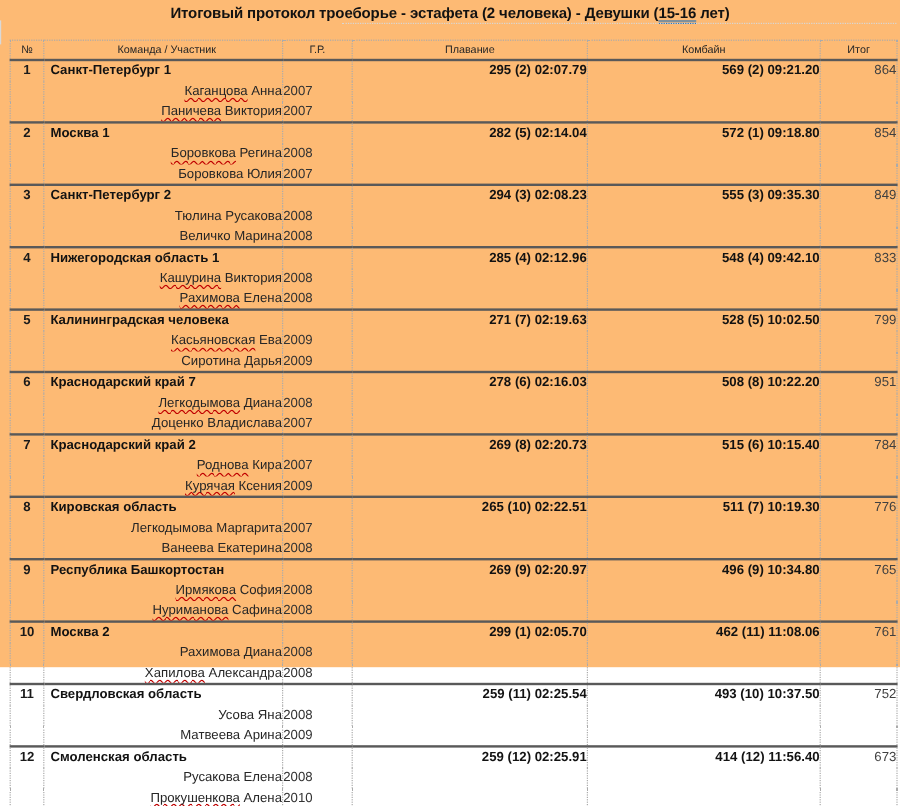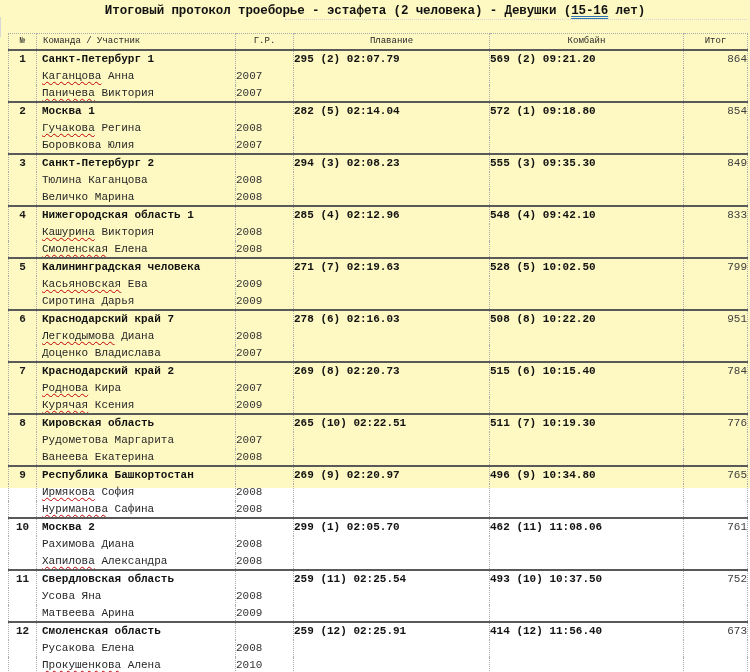--- a/index.html
+++ b/index.html
@@ -9,21 +9,21 @@
     --grid-dotted:#ababab;
     --total-text:#404040;
     --text:#1a1a1a;
   }
   *{box-sizing:border-box;}
   html,body{margin:0;padding:0;}
   body{
     width:750px;height:672px;background:#ffffff;overflow:hidden;
     font-family:"Liberation Sans",sans-serif;color:var(--text);
   }
-  .page{position:relative;width:750px;height:488px;background:#fef9c3;font-family:Liberation Mono, monospace;}
+  .page{position:relative;width:750px;height:556px;background:#fdba74;}
   .doc-title{
     position:absolute;top:4px;left:0;width:750px;
     text-align:center;font-size:12.5px;font-weight:bold;color:#121212;
     letter-spacing:-0.1px;
   }
   .age-underline{
     text-decoration:underline double var(--title-underline);
     text-decoration-thickness:1px;
     text-underline-offset:2px;
   }
@@ -51,33 +51,33 @@
     border-right:1px dotted var(--grid-dotted);
     font-size:11px;line-height:16px;
     overflow:hidden;white-space:nowrap;
   }
   thead th{
     height:16px;font-size:9px;font-weight:normal;color:#262626;
     border-top:1px dotted var(--grid-dotted);
     border-bottom:2px solid var(--block-border);
     text-align:center;vertical-align:middle;line-height:10px;
   }
-  thead th.h-team{text-align:left;padding-left:6px;margin-left:47px;}
+  thead th.h-team{text-align:center;padding-left:6px;margin-left:47px;}
   tbody.team-block{border-bottom:2px solid var(--block-border);}
   tbody.team-block tr.team-row td{border-top:2px solid var(--block-border);}
   td.cell-num{
     text-align:center;vertical-align:top;font-weight:bold;font-size:11px;
   }
   tr.team-row{height:18px;}
   tr.member-row{height:17px;}
   td.cell-team{font-weight:bold;padding-left:5px;color:#121212;}
-  td.cell-member{padding-left:5px;color:#262626;}
+  td.cell-member{padding-left:5px;color:#262626;text-align:right;}
   td.cell-year{text-align:left;color:#333;}
   td.cell-swim,td.cell-comb{
-    text-align:left;vertical-align:top;font-weight:bold;color:#121212;
+    text-align:right;vertical-align:top;font-weight:bold;color:#121212;
   }
   td.cell-total{
     text-align:right;vertical-align:top;font-weight:normal;color:var(--total-text);
   }
   .squiggle{
     text-decoration:underline wavy var(--squiggle);
     text-decoration-thickness:1px;
     text-underline-offset:2px;
     text-decoration-skip-ink:none;
   }
@@ -134,40 +134,40 @@
     <tbody class="team-block">
       <tr class="team-row">
         <td class="cell-num" rowspan="3">2</td>
         <td class="cell-team">Москва 1</td>
         <td class="cell-year"></td>
         <td class="cell-swim" rowspan="3">282 (5) 02:14.04</td>
         <td class="cell-comb" rowspan="3">572 (1) 09:18.80</td>
         <td class="cell-total" rowspan="3">854</td>
       </tr>
       <tr class="member-row">
-        <td class="cell-member"><span class="squiggle">Гучакова</span> Регина</td>
+        <td class="cell-member"><span class="squiggle">Боровкова</span> Регина</td>
         <td class="cell-year">2008</td>
       </tr>
       <tr class="member-row">
         <td class="cell-member">Боровкова Юлия</td>
         <td class="cell-year">2007</td>
       </tr>
     </tbody>
 
     <tbody class="team-block">
       <tr class="team-row">
         <td class="cell-num" rowspan="3">3</td>
         <td class="cell-team">Санкт-Петербург 2</td>
         <td class="cell-year"></td>
         <td class="cell-swim" rowspan="3">294 (3) 02:08.23</td>
         <td class="cell-comb" rowspan="3">555 (3) 09:35.30</td>
         <td class="cell-total" rowspan="3">849</td>
       </tr>
       <tr class="member-row">
-        <td class="cell-member">Тюлина Каганцова</td>
+        <td class="cell-member">Тюлина Русакова</td>
         <td class="cell-year">2008</td>
       </tr>
       <tr class="member-row">
         <td class="cell-member">Величко Марина</td>
         <td class="cell-year">2008</td>
       </tr>
     </tbody>
 
     <tbody class="team-block">
       <tr class="team-row">
@@ -176,21 +176,21 @@
         <td class="cell-year"></td>
         <td class="cell-swim" rowspan="3">285 (4) 02:12.96</td>
         <td class="cell-comb" rowspan="3">548 (4) 09:42.10</td>
         <td class="cell-total" rowspan="3">833</td>
       </tr>
       <tr class="member-row">
         <td class="cell-member"><span class="squiggle">Кашурина</span> Виктория</td>
         <td class="cell-year">2008</td>
       </tr>
       <tr class="member-row">
-        <td class="cell-member"><span class="squiggle">Смоленская</span> Елена</td>
+        <td class="cell-member"><span class="squiggle">Рахимова</span> Елена</td>
         <td class="cell-year">2008</td>
       </tr>
     </tbody>
 
     <tbody class="team-block">
       <tr class="team-row">
         <td class="cell-num" rowspan="3">5</td>
         <td class="cell-team">Калининградская человека</td>
         <td class="cell-year"></td>
         <td class="cell-swim" rowspan="3">271 (7) 02:19.63</td>
@@ -248,21 +248,21 @@
     <tbody class="team-block">
       <tr class="team-row">
         <td class="cell-num" rowspan="3">8</td>
         <td class="cell-team">Кировская область</td>
         <td class="cell-year"></td>
         <td class="cell-swim" rowspan="3">265 (10) 02:22.51</td>
         <td class="cell-comb" rowspan="3">511 (7) 10:19.30</td>
         <td class="cell-total" rowspan="3">776</td>
       </tr>
       <tr class="member-row">
-        <td class="cell-member">Рудометова Маргарита</td>
+        <td class="cell-member">Легкодымова Маргарита</td>
         <td class="cell-year">2007</td>
       </tr>
       <tr class="member-row">
         <td class="cell-member">Ванеева Екатерина</td>
         <td class="cell-year">2008</td>
       </tr>
     </tbody>
 
     <tbody class="team-block">
       <tr class="team-row">

